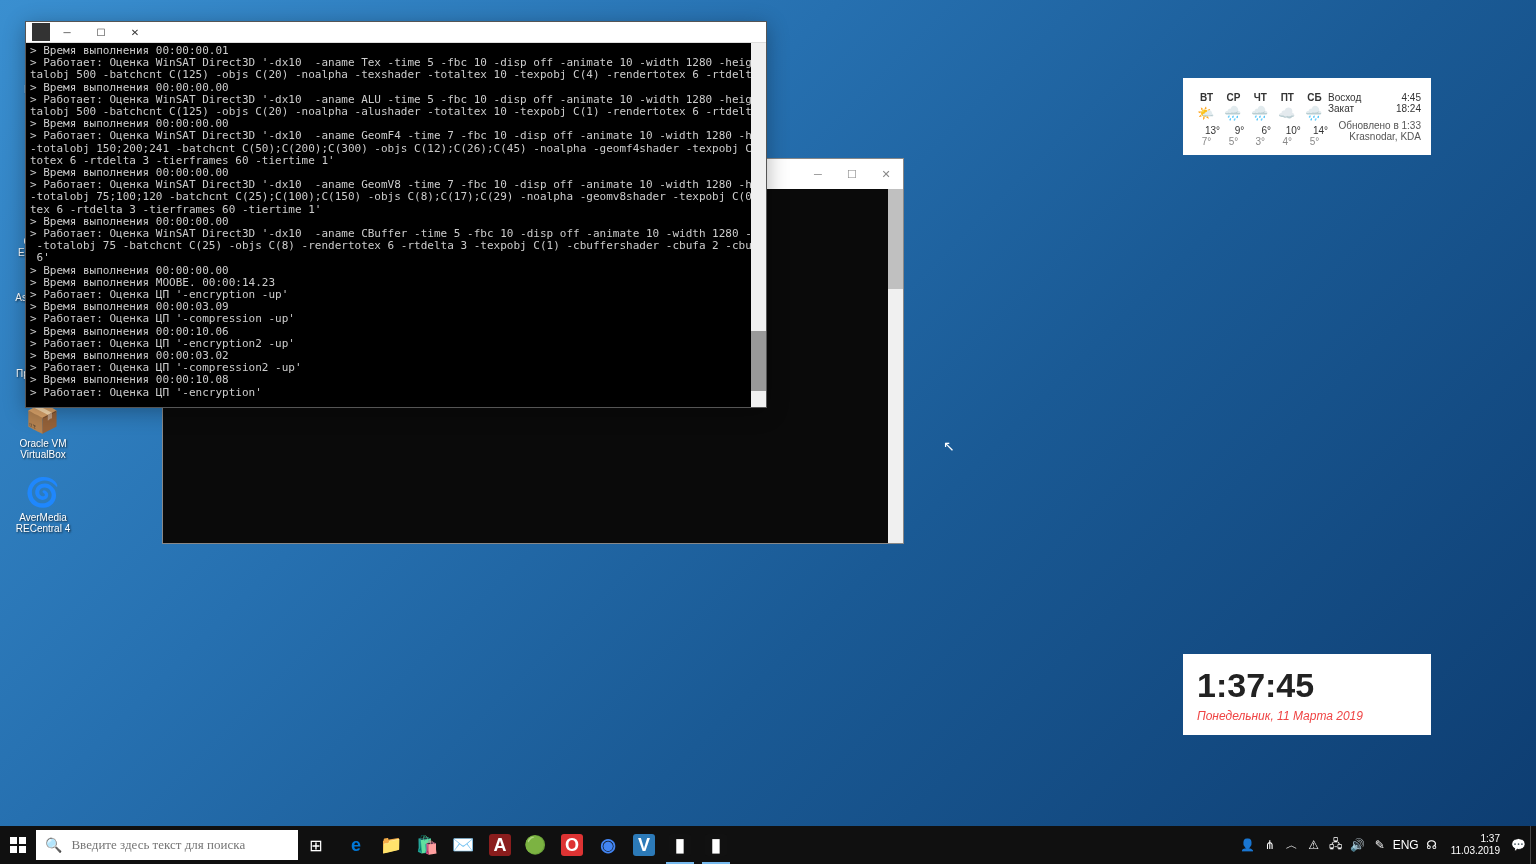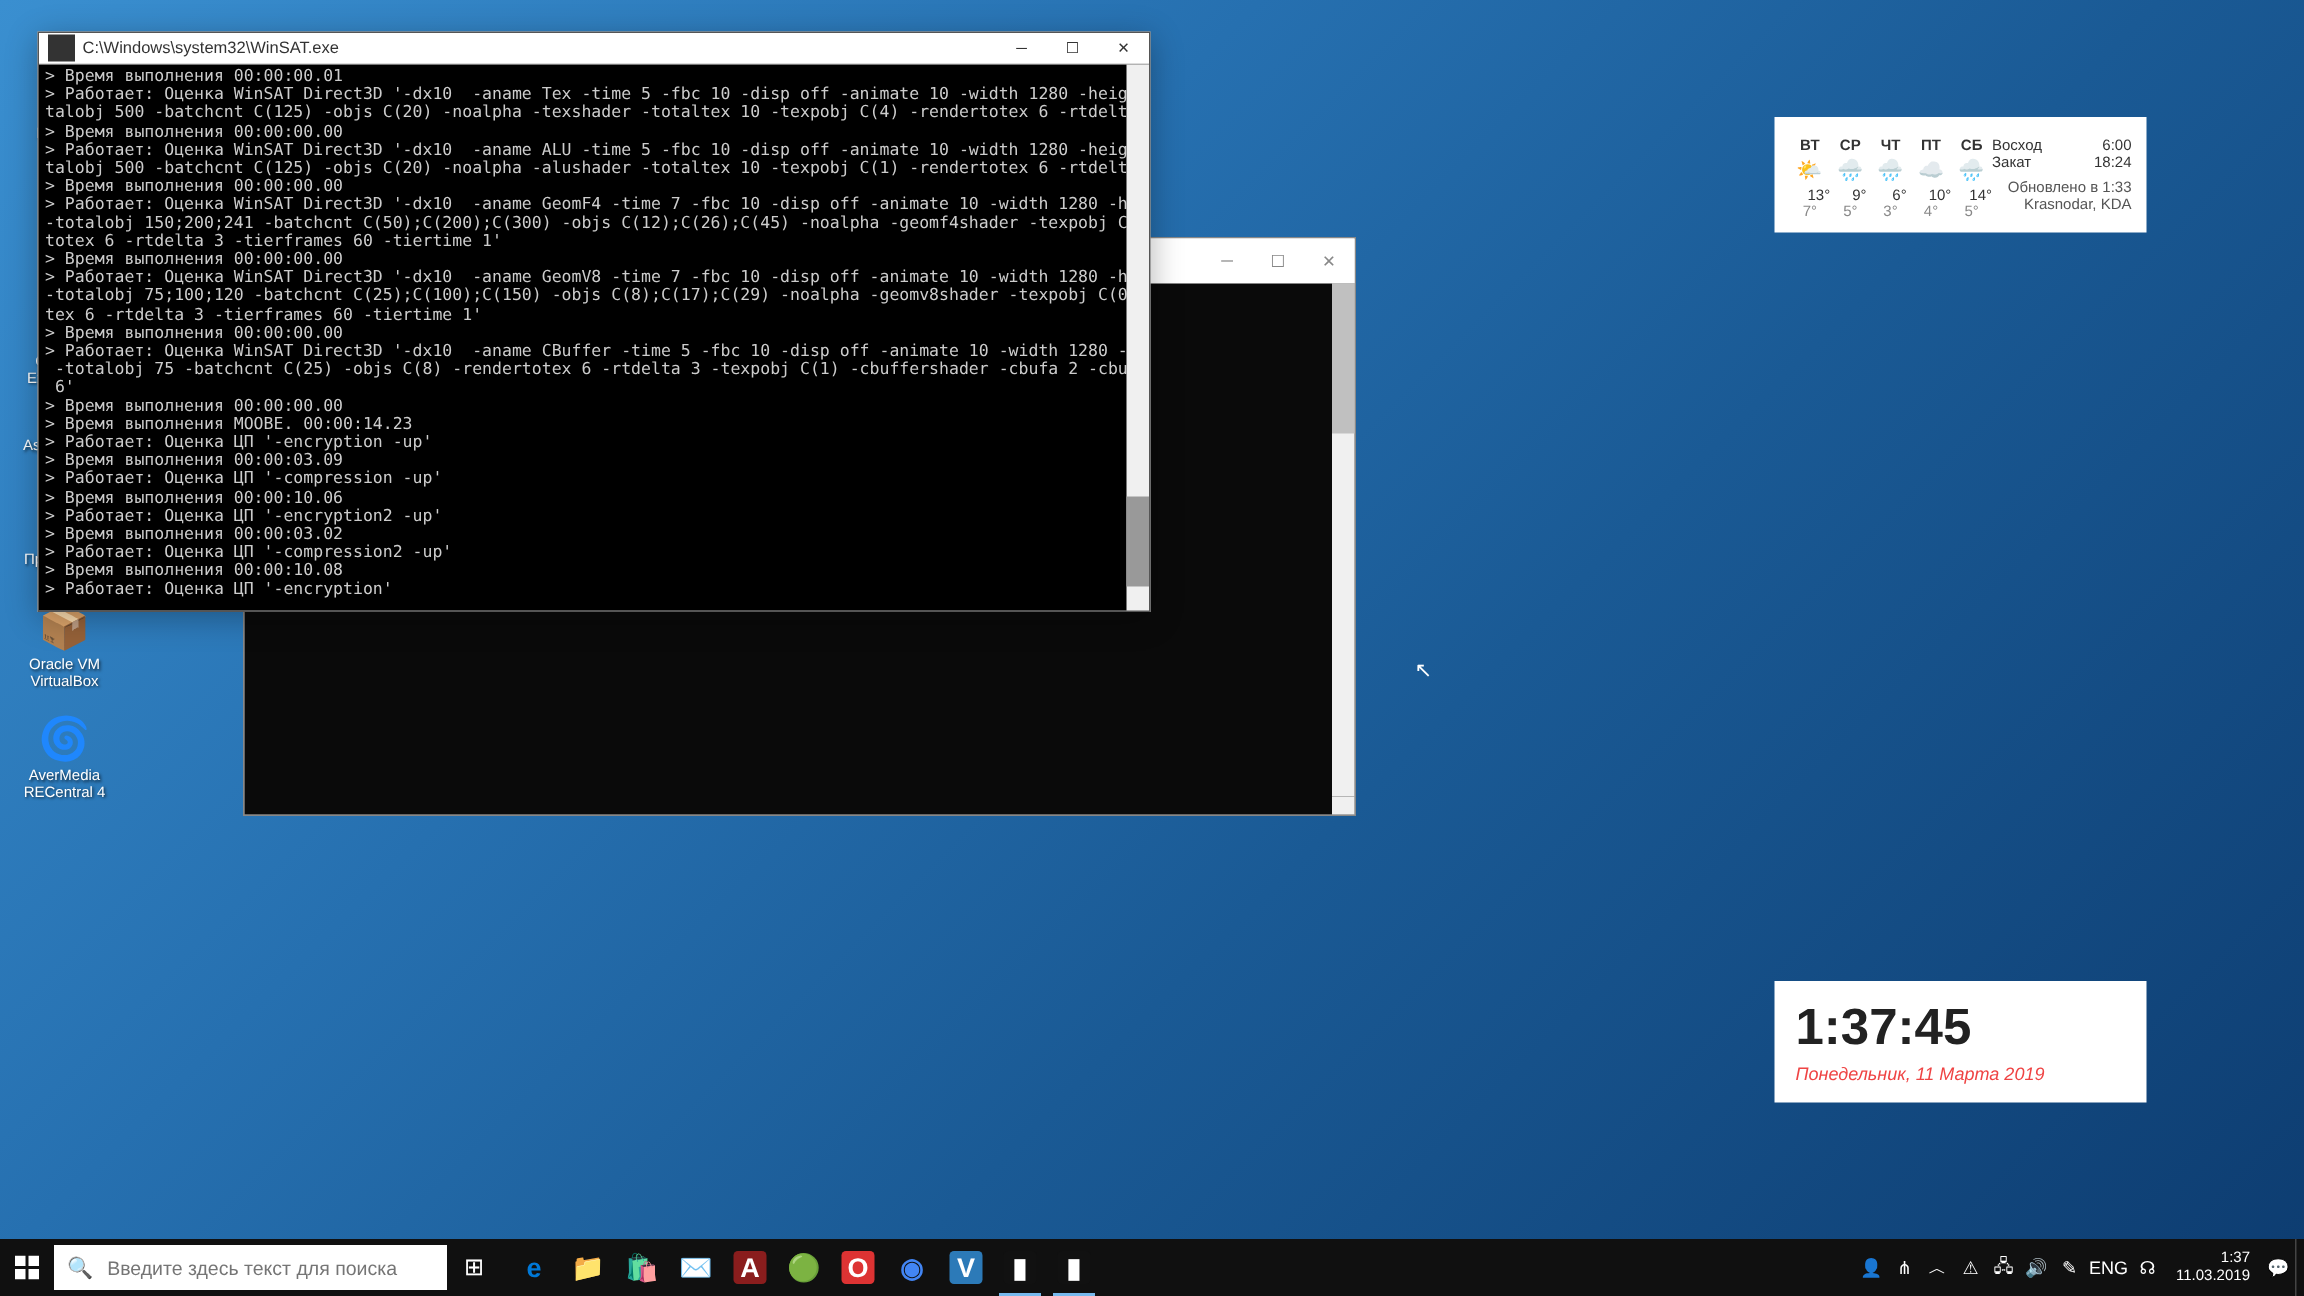--- a/index.html
+++ b/index.html
@@ -59,21 +59,21 @@
 
 
 .cursor { position: absolute; top: 438px; left: 943px; font-size: 14px; color: #fff; }
 
 
 .taskbar { position: absolute; bottom: 0; left: 0; right: 0; height: 38px; background: #101010; display: flex; align-items: center; }
 .taskbar .start { width: 36px; height: 38px; display: flex; align-items: center; justify-content: center; }
 .taskbar .start svg { width: 16px; height: 16px; }
 .taskbar .search { height: 30px; width: 262px; background: #fff; display: flex; align-items: center; margin-left: 0; }
 .taskbar .search .si { margin: 0 9px; color: #666; font-size: 14px; }
-.taskbar .search input { border: none; outline: none; font-size: 13px; color: #666; flex: 1; background: transparent; }
+.taskbar .search input { border: none; outline: none; font-size: 13px; color: #666; flex: 1; background: transparent; font-family: Liberation Serif, serif; }
 .taskbar .tv { width: 36px; height: 38px; display: flex; align-items: center; justify-content: center; color: #fff; font-size: 16px; }
 .taskbar .apps { display: flex; margin-left: 4px; }
 .taskbar .app { width: 36px; height: 38px; display: flex; align-items: center; justify-content: center; position: relative; }
 .taskbar .app .ic { width: 22px; height: 22px; display: flex; align-items: center; justify-content: center; font-size: 18px; }
 .taskbar .app.active::after { content: ''; position: absolute; bottom: 0; left: 4px; right: 4px; height: 2px; background: #76b9ed; }
 .taskbar .tray { margin-left: auto; display: flex; align-items: center; height: 38px; }
 .taskbar .tray .ti { width: 22px; height: 38px; display: flex; align-items: center; justify-content: center; color: #fff; font-size: 12px; }
 .taskbar .clock2 { color: #fff; font-size: 10px; text-align: right; padding: 0 8px; line-height: 12px; }
 .taskbar .showdt { width: 6px; height: 38px; border-left: 1px solid #444; }
 </style>
@@ -117,21 +117,20 @@
   <div class="body"></div>
   <div class="sb">
       <div class="th"></div>
     </div>
   <div class="rz"></div>
 </div>
 
 <div class="cmd-fg">
   <div class="tb">
     <div class="icon"></div>
-    <div class="title">C:\Windows\system32\WinSAT.exe</div>
     <div class="wc">─</div>
     <div class="wc">☐</div>
     <div class="wc">✕</div>
   </div>
   <div class="body" id="cmd-body">&gt; Время выполнения 00:00:00.01
 &gt; Работает: Оценка WinSAT Direct3D '-dx10  -aname Tex -time 5 -fbc 10 -disp off -animate 10 -width 1280 -height 1024 -to
 talobj 500 -batchcnt C(125) -objs C(20) -noalpha -texshader -totaltex 10 -texpobj C(4) -rendertotex 6 -rtdelta 3'
 &gt; Время выполнения 00:00:00.00
 &gt; Работает: Оценка WinSAT Direct3D '-dx10  -aname ALU -time 5 -fbc 10 -disp off -animate 10 -width 1280 -height 1024 -to
 talobj 500 -batchcnt C(125) -objs C(20) -noalpha -alushader -totaltex 10 -texpobj C(1) -rendertotex 6 -rtdelta 3'
@@ -195,21 +194,21 @@
         <div class="day">
           <div class="dn">СБ</div>
           <div class="di2">🌧️</div>
           <div class="hi">14°</div>
           <div class="lo">5°</div>
         </div>
       </div>
     <div class="sun">
       <div class="r">
           <span>Восход</span>
-          <span>6:00</span>
+          <span>4:45</span>
         </div>
       <div class="r">
           <span>Закат</span>
           <span>18:24</span>
         </div>
       <div class="upd">
         <div>Обновлено в 1:33</div>
         <div>Krasnodar, KDA</div>
       </div>
     </div>

